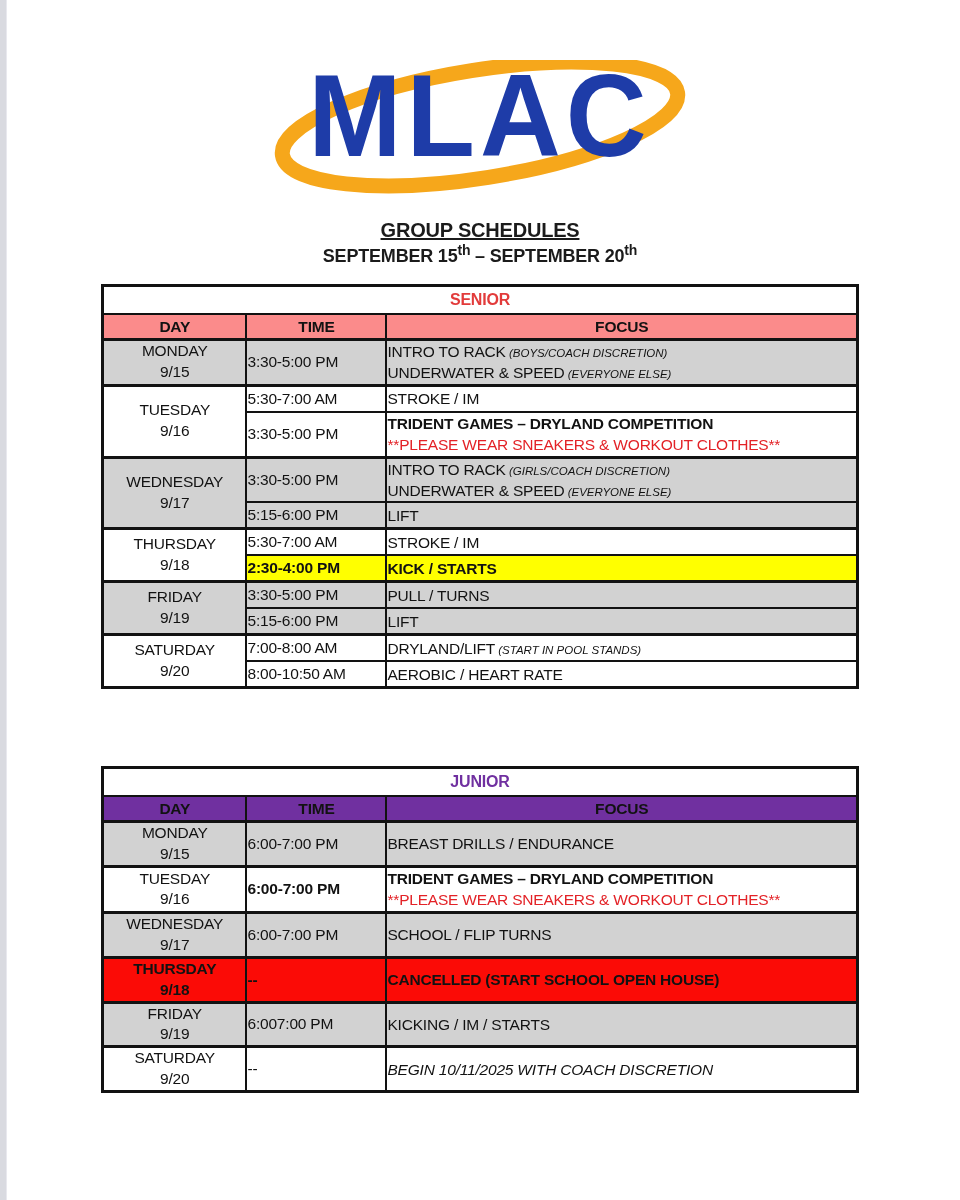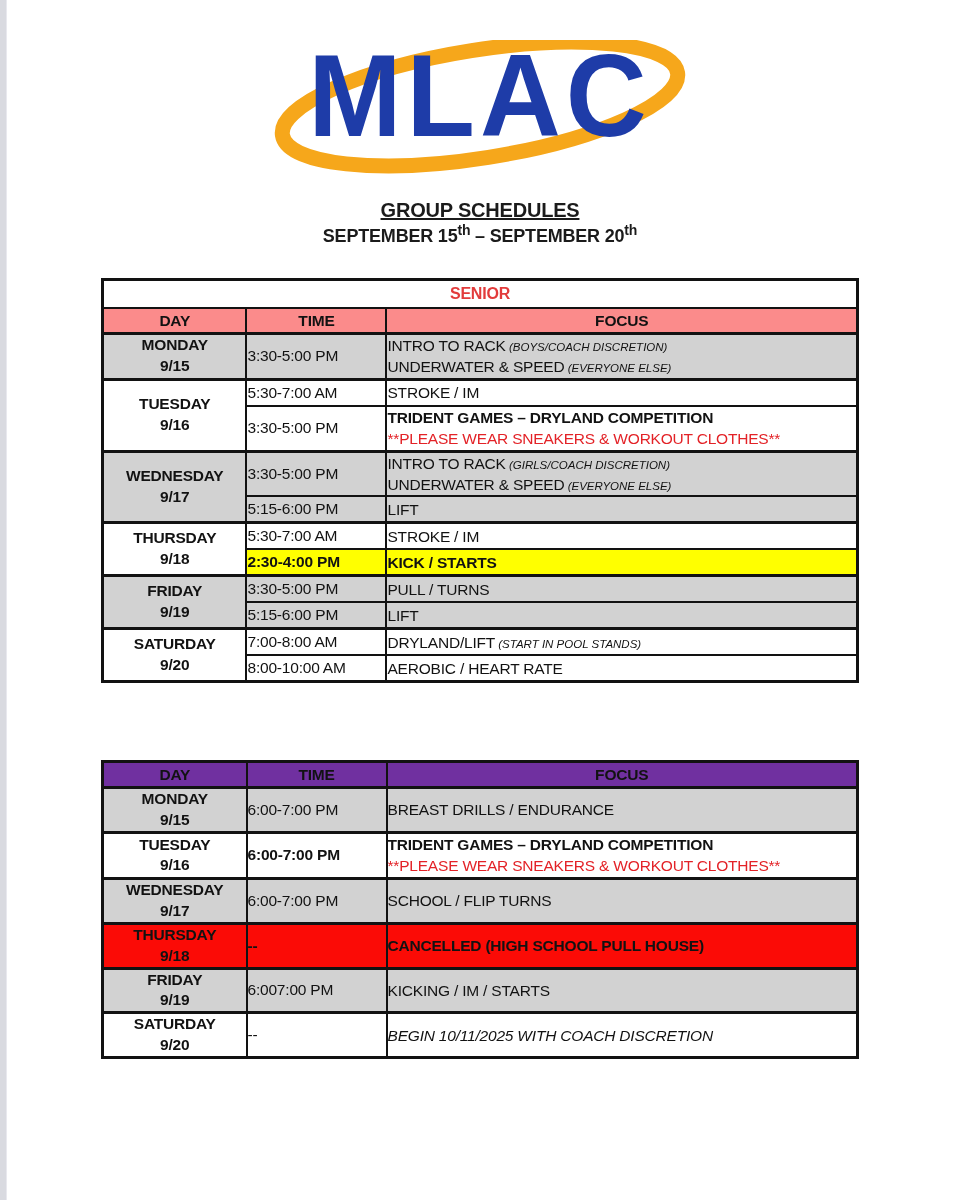--- a/index.html
+++ b/index.html
@@ -7,21 +7,21 @@
     width:960px;height:1200px;background:#ffffff;
     font-family:"Liberation Sans", sans-serif;
     position:relative;overflow:hidden;
     -webkit-font-smoothing:antialiased;
   }
   .edge-strip{
     position:absolute;left:0;top:0;width:6px;height:1200px;
     background:#d9dae0;border-right:1px solid #e8e8ee;
   }
   
-  .logo-block{width:100%;text-align:center;padding-top:40px;}
+  .logo-block{width:100%;text-align:center;padding-top:60px;}
   .logo-art{position:relative;display:inline-block;width:430px;height:150px;}
   .logo-art svg{position:absolute;left:0;top:0;z-index:0;}
   .logo-acronym{
     position:relative;z-index:1;
     font-weight:bold;font-size:112px;line-height:0.94;
     letter-spacing:5px;color:#1e3ca8;
     transform:scaleY(1.05);transform-origin:top center;
   }
   .logo-name{position:relative;z-index:1;margin-top:2px;}
   .logo-name span{
@@ -34,41 +34,41 @@
     text-align:center;margin-top:9px;
     font-weight:bold;font-size:20px;letter-spacing:-0.2px;
     color:#1b1b1b;text-decoration:underline;
   }
   .doc-dates{
     text-align:center;margin-top:4px;
     font-weight:bold;font-size:18px;letter-spacing:-0.2px;color:#1b1b1b;
   }
   .doc-dates sup{font-size:14px;vertical-align:super;line-height:0;}
   
-  #tables{margin-top:31px;}
+  #tables{margin-top:17px;}
   table.sched{
     width:755px;margin:0 auto;border-collapse:collapse;table-layout:fixed;
     border:3px solid #121212;
     font-size:15.5px;letter-spacing:-0.2px;color:#121212;
   }
   table.sched + table.sched{margin-top:77px;}
   .sched col.c-day{width:144px;}
   .sched col.c-time{width:140px;}
   .sched col.c-focus{width:471px;}
   .sched td{border:2px solid #121212;vertical-align:middle;padding:0;background:#ffffff;}
   .title-row td{
     height:26px;text-align:center;font-weight:bold;font-size:16px;background:#ffffff;
   }
   .head-row td{height:23px;text-align:center;font-weight:bold;}
   .day-start td{border-top-width:3px;}
   .bg-gray td{background:#d2d2d2;}
   .bg-white td{background:#ffffff;}
   .bg-red td{background:#fb0b06;font-weight:bold;}
   .day-cell{
-    text-align:center;font-weight:bold;line-height:1.35;padding:2px 0;
+    text-align:center;font-weight:normal;line-height:1.35;padding:2px 0;
   }
   .day-cell .date{display:block;}
   .time-cell{text-align:left;height:24px;}
   .focus-cell{padding:2px 8px;text-align:left;}
   .fline{line-height:1.38;white-space:nowrap;}
   .f-bold{font-weight:bold;}
   .f-red{color:#e32227;font-weight:normal;}
   .f-italic{font-style:italic;}
   .note{font-style:italic;font-size:11.5px;letter-spacing:0;text-align:center;}
   td.hl-yellow{background:#ffff00;}
@@ -170,34 +170,37 @@
           </td>
         </tr>
         <tr class="bg-white day-start">
           <td rowspan="2" class="day-cell"><span>SATURDAY</span><span class="date">9/20</span></td>
           <td class="time-cell">7:00-8:00 AM</td>
           <td class="focus-cell">
             <div class="fline"><span>DRYLAND/LIFT</span><span class="note"> (START IN POOL STANDS)</span></div>
           </td>
         </tr>
         <tr class="bg-white">
-          <td class="time-cell">8:00-10:00 AM</td>
+          <td class="time-cell">8:00-10:50 AM</td>
           <td class="focus-cell">
             <div class="fline"><span>AEROBIC / HEART RATE</span></div>
           </td>
         </tr>
       </tbody>
     </table>
     <table class="sched">
       <colgroup>
         <col class="c-day">
         <col class="c-time">
         <col class="c-focus">
       </colgroup>
       <tbody>
+        <tr class="title-row">
+          <td colspan="3" style="color: rgb(112, 48, 160);">JUNIOR</td>
+        </tr>
         <tr class="head-row">
           <td style="background: rgb(112, 48, 160);">DAY</td>
           <td style="background: rgb(112, 48, 160);">TIME</td>
           <td style="background: rgb(112, 48, 160);">FOCUS</td>
         </tr>
         <tr class="bg-gray day-start">
           <td rowspan="1" class="day-cell"><span>MONDAY</span><span class="date">9/15</span></td>
           <td class="time-cell">6:00-7:00 PM</td>
           <td class="focus-cell">
             <div class="fline"><span>BREAST DRILLS / ENDURANCE</span></div>
@@ -215,21 +218,21 @@
           <td rowspan="1" class="day-cell"><span>WEDNESDAY</span><span class="date">9/17</span></td>
           <td class="time-cell">6:00-7:00 PM</td>
           <td class="focus-cell">
             <div class="fline"><span>SCHOOL / FLIP TURNS</span></div>
           </td>
         </tr>
         <tr class="bg-red day-start">
           <td rowspan="1" class="day-cell"><span>THURSDAY</span><span class="date">9/18</span></td>
           <td class="time-cell">--</td>
           <td class="focus-cell">
-            <div class="fline f-bold"><span>CANCELLED (HIGH SCHOOL PULL HOUSE)</span></div>
+            <div class="fline f-bold"><span>CANCELLED (START SCHOOL OPEN HOUSE)</span></div>
           </td>
         </tr>
         <tr class="bg-gray day-start">
           <td rowspan="1" class="day-cell"><span>FRIDAY</span><span class="date">9/19</span></td>
           <td class="time-cell">6:007:00 PM</td>
           <td class="focus-cell">
             <div class="fline"><span>KICKING / IM / STARTS</span></div>
           </td>
         </tr>
         <tr class="bg-white day-start">

